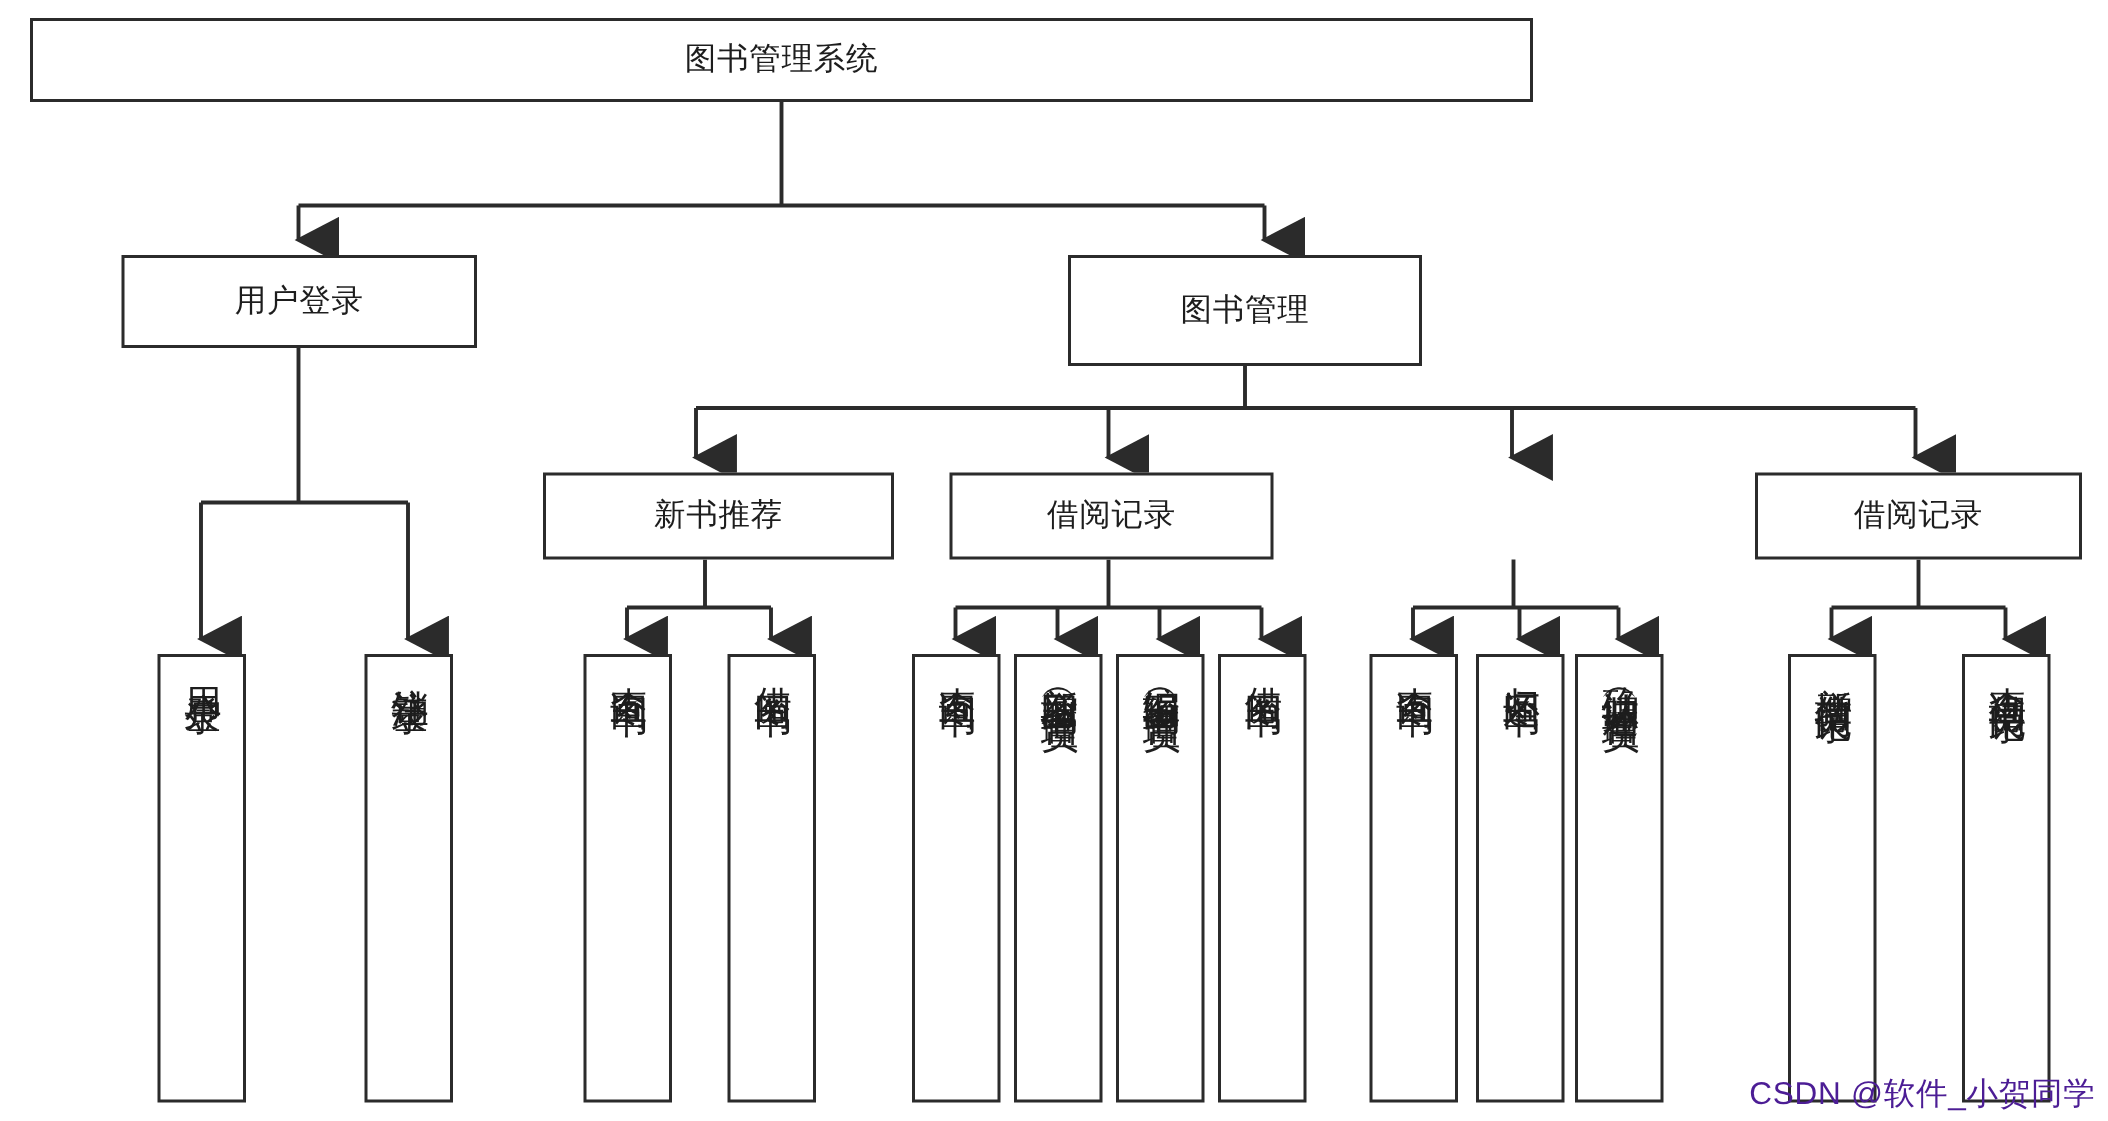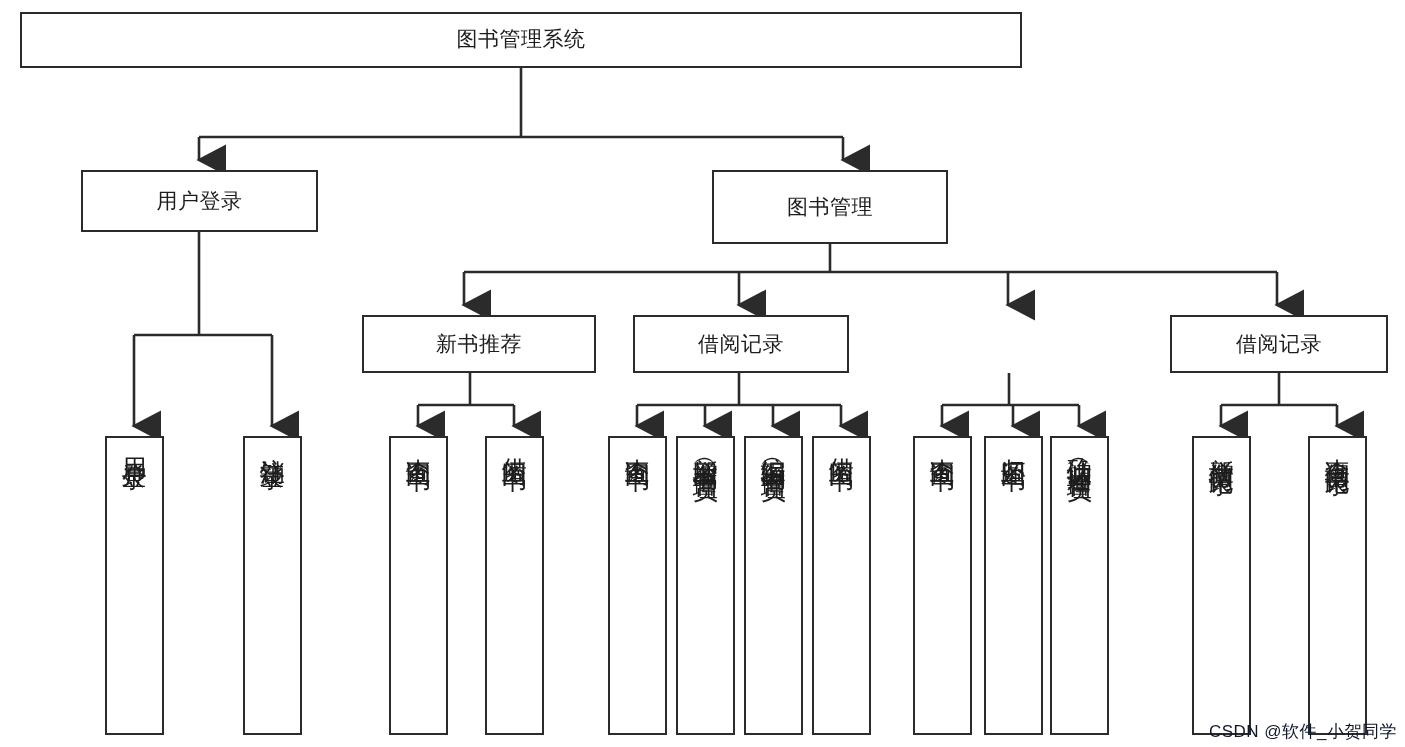--- a/index.html
+++ b/index.html
@@ -57,22 +57,22 @@
     text-orientation: upright;
     font-size: 25px;
     line-height: 1.06;
     letter-spacing: 3px;
     white-space: nowrap;
   }
   .watermark {
     position: absolute;
     right: 8px;
     bottom: 4px;
-    font-size: 17px;
-    color: #0f172a;
+    font-size: 21px;
+    color: #4c1d95;
     letter-spacing: 0.5px;
     z-index: 3;
     white-space: nowrap;
   }
 </style>
 </head>
 <body>
 
 <div id="canvas">
 

